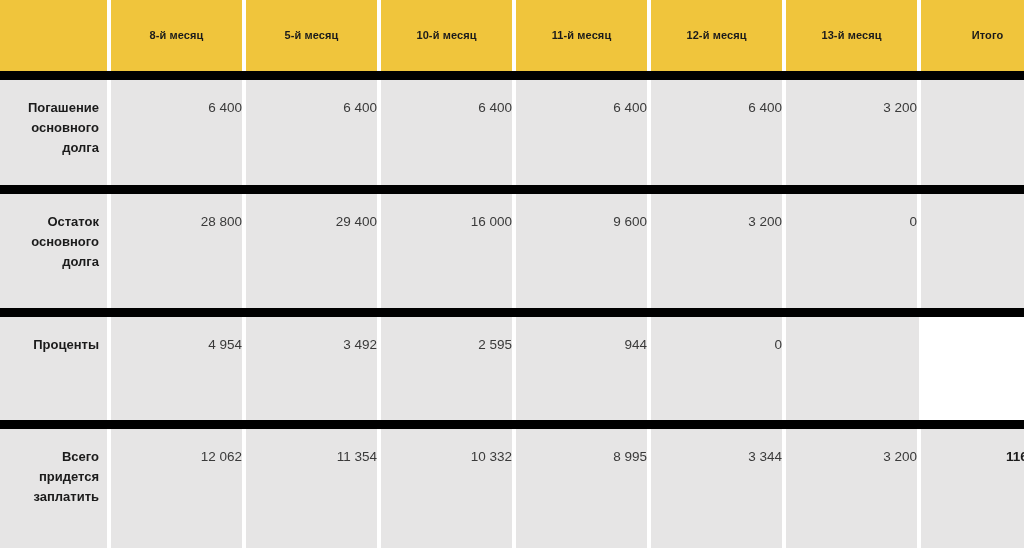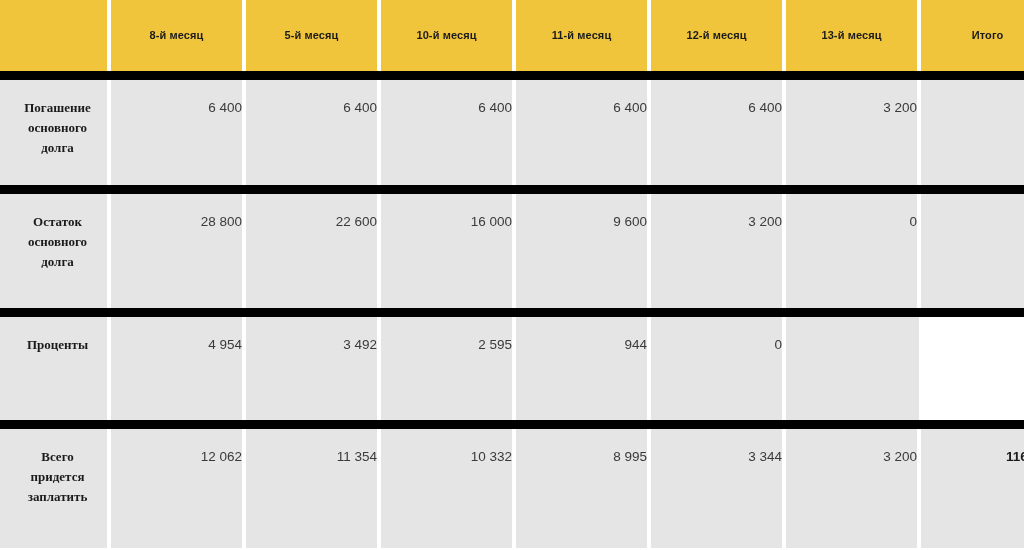--- a/index.html
+++ b/index.html
@@ -71,24 +71,23 @@
     background: #000000;
   }
 
   
   .body-row .cell {
     padding-top: 18px;
     display: block;
     text-align: right;
   }
   .body-row .cell.label-col {
-    text-align: center;
+    text-align: right;
     padding-left: 16px;
     padding-right: 8px;
-    font-family: Liberation Serif, serif;
   }
 
   .r1 .cell { height: 105px; }
   .r2 .cell { height: 114px; }
   .r3 .cell { height: 103px; }
   .r4 .cell { height: 119px; }
 
   .row-label {
     font-size: 13px;
     font-weight: bold;
@@ -155,21 +154,21 @@
     <div class="cell"><span class="value empty"></span></div>
   </div>
 
   <div class="sep"></div>
 
   <div class="row body-row r2">
     <div class="cell label-col">
       <span class="row-label">Остаток основного долга</span>
     </div>
     <div class="cell"><span class="value">28 800</span></div>
-    <div class="cell"><span class="value">22 600</span></div>
+    <div class="cell"><span class="value">29 400</span></div>
     <div class="cell"><span class="value">16 000</span></div>
     <div class="cell"><span class="value">9 600</span></div>
     <div class="cell"><span class="value">3 200</span></div>
     <div class="cell"><span class="value">0</span></div>
     <div class="cell"><span class="value empty"></span></div>
   </div>
 
   <div class="sep"></div>
 
   <div class="row body-row r3">

